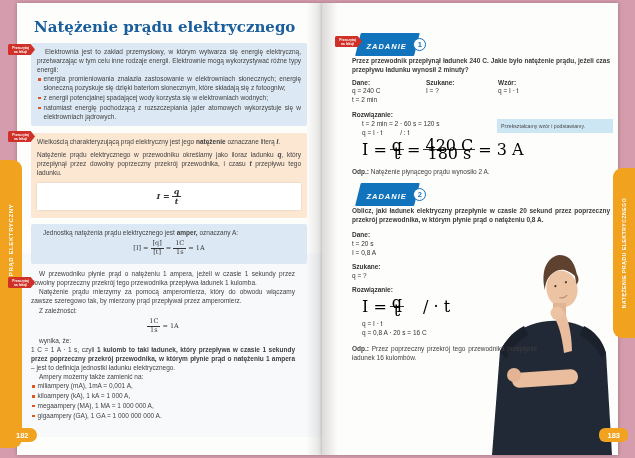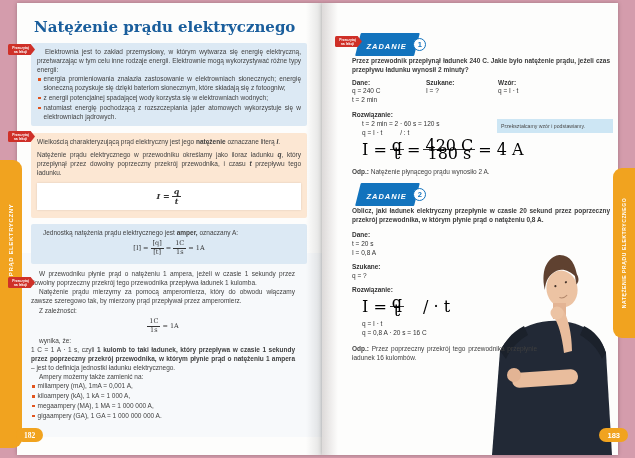--- a/index.html
+++ b/index.html
@@ -37,22 +37,22 @@
   
   .tab{position:absolute;background:#f1a31f;z-index:3;}
   .tab-left{left:0;top:160px;width:22px;height:288px;border-radius:0 9px 9px 0;}
   .tab-right{right:0;top:168px;width:22px;height:170px;border-radius:9px 0 0 9px;}
   .vtext{position:absolute;left:50%;white-space:nowrap;color:#fff;font-weight:bold;
     letter-spacing:.6px;transform:translate(-50%,-50%) rotate(-90deg);}
   .tab-left .vtext{top:80px;font-size:6px;}
   .tab-right .vtext{top:85px;font-size:5px;}
   .pill{position:absolute;top:428px;background:#f1a31f;color:#fff;font-size:7.5px;font-weight:bold;
     border-radius:9px;padding:2.5px 8px;z-index:6;}
-  .pill-left{left:16px;font-family:Liberation Serif, serif;}
-  .pill-right{right:7px;}
+  .pill-left{left:8px;}
+  .pill-right{right:7px;border-radius:6px;}
   .rbadge{position:absolute;z-index:7;background:#cf3028;color:#fff;width:21px;padding:1.5px 4px 1.5px 2px;
     clip-path:polygon(0 0,84% 0,100% 50%,84% 100%,0 100%);border-radius:1.5px;text-align:center;}
   .rbadge div{font-size:3.4px;line-height:4px;font-weight:bold;}
 
   
   .zrow{display:flex;align-items:center;margin:0 0 0 36px;height:15px;}
   .zbanner{background:#1273bd;transform:skewX(-14deg);padding:2px 10px 2.5px 9px;border-radius:1px;}
   .zbanner span{display:inline-block;transform:skewX(14deg);color:#fff;font-size:7.5px;font-weight:bold;
     font-style:italic;letter-spacing:1px;}
   .zcircle{width:11px;height:11px;margin-left:-4px;background:#fff;border:1.6px solid #1273bd;
@@ -235,21 +235,21 @@
           <span>I =</span>
           <span class="frac">
             <span class="num">q</span>
             <span class="den">t</span>
           </span>
           <span>=</span>
           <span class="frac">
             <span class="num">420 C</span>
             <span class="den">180 s</span>
           </span>
-          <span>= 4 A</span>
+          <span>= 3 A</span>
         </div>
       </div>
       <div class="note">Przekształcamy wzór i podstawiamy.</div>
 
       <p class="t odp">
         <span class="lbl-inline">Odp.:</span>
         <span>Natężenie płynącego prądu wynosiło 2 A.</span>
       </p>
 
       <div class="zrow" style="margin:10px 0 0 6px;">

